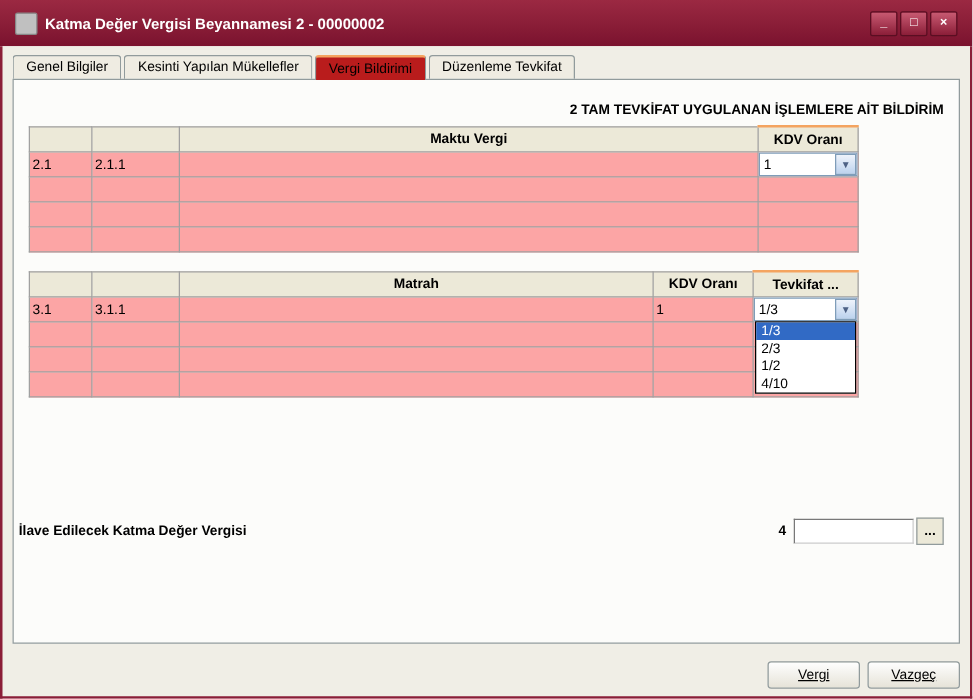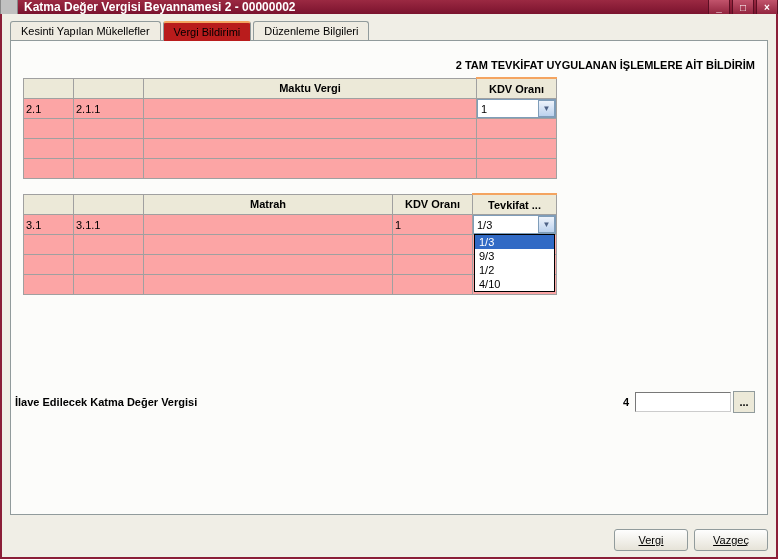--- a/index.html
+++ b/index.html
@@ -1,28 +1,28 @@
 <!DOCTYPE html>
 <html><head>
 <meta charset="utf-8">
 <style>
 body{margin:0;font-family:Tahoma,Verdana,sans-serif;font-size:11px;background:#fff;overflow:hidden}
 .window{width:778px;height:559px;display:flex;flex-direction:column;}
-.titlebar{height:14px;background:linear-gradient(to bottom,#9b2942 0%,#8b1e38 50%,#7a122e 100%);display:flex;align-items:center;padding:0 0;color:#fff;font-weight:bold;font-size:12px}
+.titlebar{height:37px;background:linear-gradient(to bottom,#9b2942 0%,#8b1e38 50%,#7a122e 100%);display:flex;align-items:center;padding:0 12px;color:#fff;font-weight:bold;font-size:12px}
 .titlebar .appicon{width:16px;height:16px;background:#c0c0c0;border:1px solid #888;border-radius:2px;margin-right:6px;display:flex;align-items:center;justify-content:center;color:#8b1e38;font-weight:bold;font-size:10px}
 .titlebar .title{flex:1}
 .winbtns{display:flex;gap:2px}
 .winbtn{width:20px;height:18px;background:linear-gradient(to bottom,#c85a72,#8b1e38);border:1px solid #5a0e22;border-radius:2px;display:flex;align-items:center;justify-content:center;color:#fff;cursor:pointer;font-size:10px;font-weight:bold}
 .client{flex:1;background:#f0eee6;display:flex;flex-direction:column;border-left:2px solid #8b1e38;border-right:2px solid #8b1e38;border-bottom:2px solid #8b1e38}
 .tabs{display:flex;padding:6px 8px 0 8px;gap:0;}
 .tab{padding:3px 10px;background:#efece2;border:1px solid #919b9c;border-bottom:none;margin-right:2px;border-radius:3px 3px 0 0;cursor:pointer;position:relative;top:1px}
 .tab.active{background:#b91c1c;border-top:2px solid #f4a460;z-index:2}
 .tabpanel{flex:1;margin:0 8px 8px 8px;background:#fcfcfa;border:1px solid #919b9c;padding:14px 12px;position:relative}
 .section-title{text-align:right;font-weight:bold;font-size:11px;margin:4px 0 6px 0}
-table.grid{border-collapse:collapse;width:534px;table-layout:fixed}
+table.grid{border-collapse:collapse;width:664px;table-layout:fixed}
 table.grid th,table.grid td{border:1px solid #a0a0a0;padding:0;height:19px;vertical-align:middle}
 table.grid th{background:#ece9d8;font-weight:bold;font-size:11px;text-align:center}
 table.grid th.hl{border-top:2px solid #f4a460}
 table.grid td{background:#fca5a5;font-size:11px;padding:0 2px}
 .dd{height:17px;border:1px solid #7f9db9;background:#fff;display:flex;align-items:center;margin:0;position:relative}
 .dd .val{flex:1;padding:0 3px}
 .dd .arrow{width:15px;height:15px;background:linear-gradient(to bottom,#eef3fb,#bcd2ee);border:1px solid #7f9db9;display:flex;align-items:center;justify-content:center;font-size:8px;color:#4d6185;cursor:pointer}
 .dropdown-list{position:absolute;top:18px;left:0;right:0;background:#fff;border:1px solid #000;z-index:10}
 .dropdown-list .opt{padding:1px 4px;cursor:pointer}
 .dropdown-list .opt.sel{background:#316ac5;color:#fff}
@@ -47,23 +47,24 @@
     <div class="appicon"></div>
     <div class="title">Katma Değer Vergisi Beyannamesi 2 - 00000002</div>
     <div class="winbtns">
       <div class="winbtn">_</div>
       <div class="winbtn">□</div>
       <div class="winbtn">×</div>
     </div>
   </div>
   <div class="client">
     <div class="tabs">
+      <div class="tab">Genel Bilgiler</div>
       <div class="tab">Kesinti Yapılan Mükellefler</div>
       <div class="tab active">Vergi Bildirimi</div>
-      <div class="tab">Düzenleme Bilgileri</div>
+      <div class="tab">Düzenleme Tevkifat</div>
     </div>
     <div class="tabpanel">
 
       <div class="section-title">2 TAM TEVKİFAT UYGULANAN İŞLEMLERE AİT BİLDİRİM</div>
       <table class="grid">
         <colgroup>
             <col class="col-a">
             <col class="col-b">
             <col class="col-c">
             <col class="col-d">
@@ -129,21 +130,21 @@
           <td>3.1</td>
           <td>3.1.1</td>
           <td></td>
           <td>1</td>
           <td style="padding:0;position:relative">
             <div class="dd">
               <div class="val">1/3</div>
               <div class="arrow">▼</div>
               <div class="dropdown-list">
                 <div class="opt sel">1/3</div>
-                <div class="opt">9/3</div>
+                <div class="opt">2/3</div>
                 <div class="opt">1/2</div>
                 <div class="opt">4/10</div>
               </div>
             </div>
           </td>
         </tr>
         <tr>
               <td></td>
               <td></td>
               <td></td>

